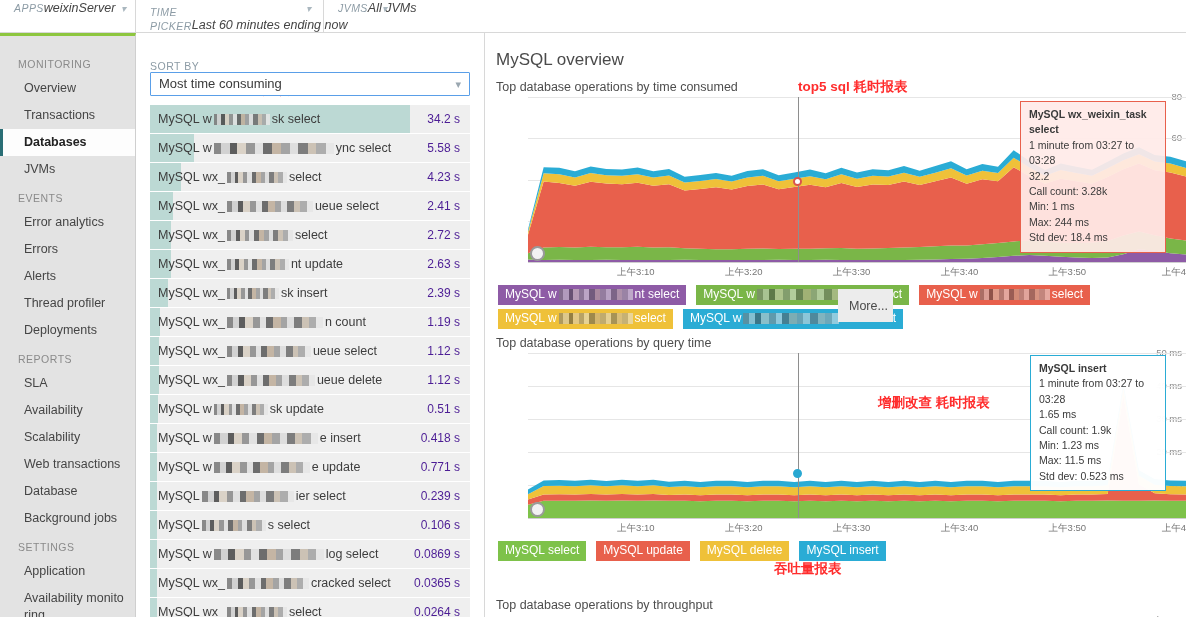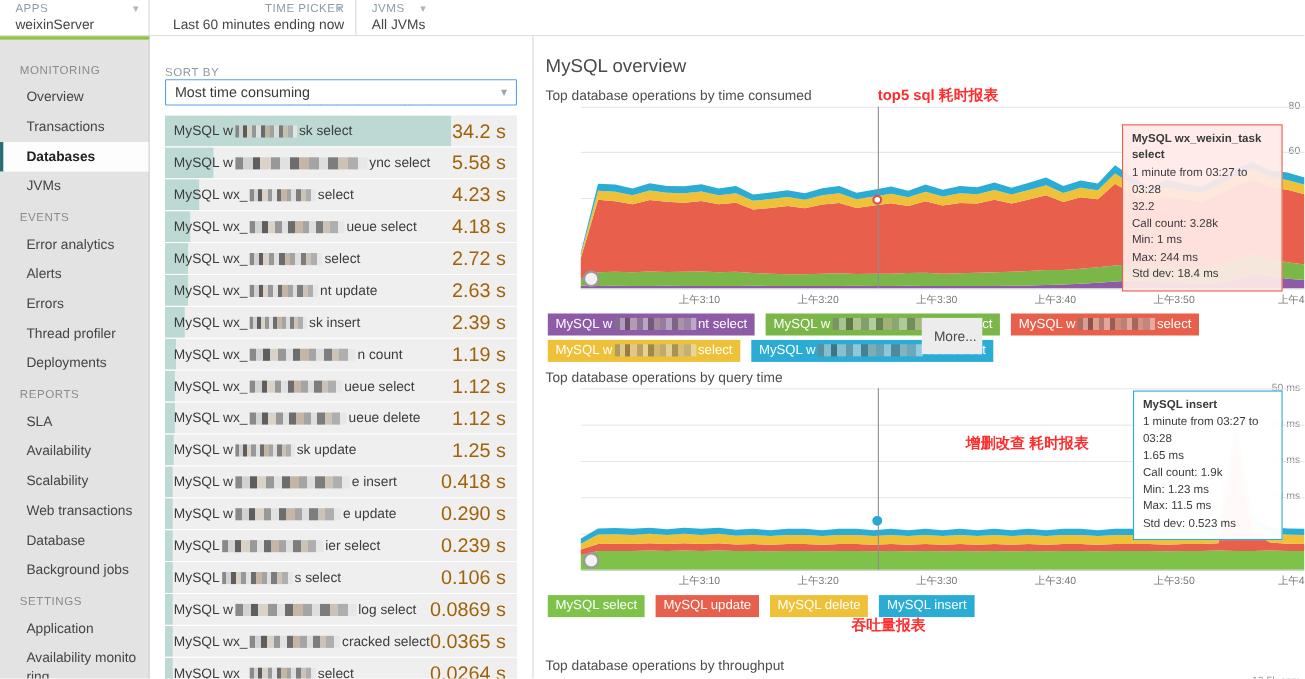--- a/index.html
+++ b/index.html
@@ -15,22 +15,23 @@
   #app { position: relative; width: 1186px; height: 617px; }
 
   
   .topbar {
     position: absolute; top: 0; left: 0; width: 1186px; height: 33px;
     background: #fff; border-bottom: 1px solid #d8d8d8;
     display: flex; align-items: flex-start;
   }
   .tb-cell {
     height: 33px; padding: 1px 10px 0 14px;
-    display: flex; flex-direction: column; justify-content: flex-start;
+    display: flex; flex-direction: row; justify-content: flex-start;
     position: relative;
+    font-style: italic;
   }
   .tb-cell.divider { border-right: 1px solid #d8d8d8; }
   .tb-label {
     font-size: 10.5px; color: #8c9ba5; letter-spacing: .45px;
     line-height: 14px; text-transform: uppercase;
   }
   .tb-value { font-size: 12.5px; color: #444; line-height: 15px; white-space: nowrap; }
   .caret {
     position: absolute; top: 4px; font-size: 10px; color: #aab7bf;
     line-height: 10px; user-select: none;
@@ -88,21 +89,21 @@
     background: #efefef; display: flex; align-items: center;
     font-size: 12.5px; color: #3d3d3d; overflow: hidden;
   }
   .op-bar { position: absolute; left: 0; top: 0; bottom: 0; background: #bcd9d4; }
   .op-name {
     position: relative; z-index: 2; padding-left: 8px; white-space: nowrap;
     overflow: hidden; flex: 1; display: flex; align-items: center; gap: 0;
   }
   .op-val {
     position: relative; z-index: 2; padding-right: 10px; white-space: nowrap;
-    font-size: 18px; color: #a16207;
+    font-size: 12px; color: #4c1d95;
   }
   .mosaic {
     display: inline-block; height: 11px; margin: 0 2px; vertical-align: -1px;
     background-image:
       linear-gradient(90deg,
         #7b7b7b 0 6%, #cfcfcf 6% 13%, #4a4a4a 13% 19%, #d8cfc2 19% 27%,
         #8c8c8c 27% 34%, #e0e0e0 34% 41%, #5c5c5c 41% 48%, #bfae9a 48% 56%,
         #9a9a9a 56% 63%, #dcdcdc 63% 70%, #6e6e6e 70% 78%, #c8bcae 78% 85%,
         #a5a5a5 85% 93%, #e6e6e6 93% 100%);
     filter: blur(.6px); opacity: .88;
@@ -181,22 +182,22 @@
   </div>
 
   <div class="sidebar" id="sidebar">
       <div class="nav-group-title">MONITORING</div>
       <div class="nav-item">Overview</div>
       <div class="nav-item">Transactions</div>
       <div class="nav-item active">Databases</div>
       <div class="nav-item">JVMs</div>
       <div class="nav-group-title">EVENTS</div>
       <div class="nav-item">Error analytics</div>
+      <div class="nav-item">Errors</div>
       <div class="nav-item">Alerts</div>
-      <div class="nav-item">Errors</div>
       <div class="nav-item">Thread profiler</div>
       <div class="nav-item">Deployments</div>
       <div class="nav-group-title">REPORTS</div>
       <div class="nav-item">SLA</div>
       <div class="nav-item">Availability</div>
       <div class="nav-item">Scalability</div>
       <div class="nav-item">Web transactions</div>
       <div class="nav-item">Database</div>
       <div class="nav-item">Background jobs</div>
       <div class="nav-group-title">SETTINGS</div>
@@ -239,21 +240,21 @@
           </div>
           <div class="op-val">4.23 s</div>
         </div>
         <div class="op-row">
           <div class="op-bar" style="width: 23.4px;"></div>
           <div class="op-name">
             <span>MySQL wx_</span>
             <span class="mosaic" style="width: 86px;"></span>
             <span> ueue select</span>
           </div>
-          <div class="op-val">4.18 s</div>
+          <div class="op-val">2.41 s</div>
         </div>
         <div class="op-row">
           <div class="op-bar" style="width: 20.8px;"></div>
           <div class="op-name">
             <span>MySQL wx_</span>
             <span class="mosaic" style="width: 66px;"></span>
             <span> select</span>
           </div>
           <div class="op-val">2.72 s</div>
         </div>
@@ -302,39 +303,39 @@
           </div>
           <div class="op-val">1.12 s</div>
         </div>
         <div class="op-row">
           <div class="op-bar" style="width: 7.8px;"></div>
           <div class="op-name">
             <span>MySQL w</span>
             <span class="mosaic" style="width: 54px;"></span>
             <span> sk update</span>
           </div>
-          <div class="op-val">1.25 s</div>
+          <div class="op-val">0.51 s</div>
         </div>
         <div class="op-row">
           <div class="op-bar" style="width: 7px;"></div>
           <div class="op-name">
             <span>MySQL w</span>
             <span class="mosaic" style="width: 104px;"></span>
             <span> e insert</span>
           </div>
           <div class="op-val">0.418 s</div>
         </div>
         <div class="op-row">
           <div class="op-bar" style="width: 7px;"></div>
           <div class="op-name">
             <span>MySQL w</span>
             <span class="mosaic" style="width: 96px;"></span>
             <span> e update</span>
           </div>
-          <div class="op-val">0.290 s</div>
+          <div class="op-val">0.771 s</div>
         </div>
         <div class="op-row">
           <div class="op-bar" style="width: 7px;"></div>
           <div class="op-name">
             <span>MySQL </span>
             <span class="mosaic" style="width: 92px;"></span>
             <span> ier select</span>
           </div>
           <div class="op-val">0.239 s</div>
         </div>
@@ -402,21 +403,21 @@
           <div class="xaxis-line" style="left: 42px; width: 658px; top: 165px;"></div>
           <div class="xtick" style="left: 149.869px; top: 169px;">上午3:10</div>
           <div class="xtick" style="left: 257.738px; top: 169px;">上午3:20</div>
           <div class="xtick" style="left: 365.607px; top: 169px;">上午3:30</div>
           <div class="xtick" style="left: 473.475px; top: 169px;">上午3:40</div>
           <div class="xtick" style="left: 581.344px; top: 169px;">上午3:50</div>
           <div class="xtick" style="left: 689.213px; top: 169px;">上午4:</div>
           <div class="handle" style="left: 44px; top: 149px;"></div>
           <div class="cursor-line" style="left: 312px; top: 0px; height: 165px;"></div>
           <div class="dot-marker" style="left: 307px; top: 80px;"></div>
-          <div class="tooltip" style="left: 534px; top: 16px; width: 146px; border-color: rgb(232, 96, 76); background: rgba(255, 235, 232, 0.93);">
+          <div class="tooltip" style="left: 534px; top: 4px; width: 146px; border-color: rgb(232, 96, 76); background: rgba(255, 235, 232, 0.93);">
             <div class="tt-title">MySQL wx_weixin_task select</div>
             <div>1 minute from 03:27 to 03:28</div>
             <div>32.2</div>
             <div>Call count: 3.28k</div>
             <div>Min: 1 ms</div>
             <div>Max: 244 ms</div>
             <div>Std dev: 18.4 ms</div>
           </div>
         </div>
       <div class="legend" id="legend1" style="left:12px;top:205px;width:680px;">

